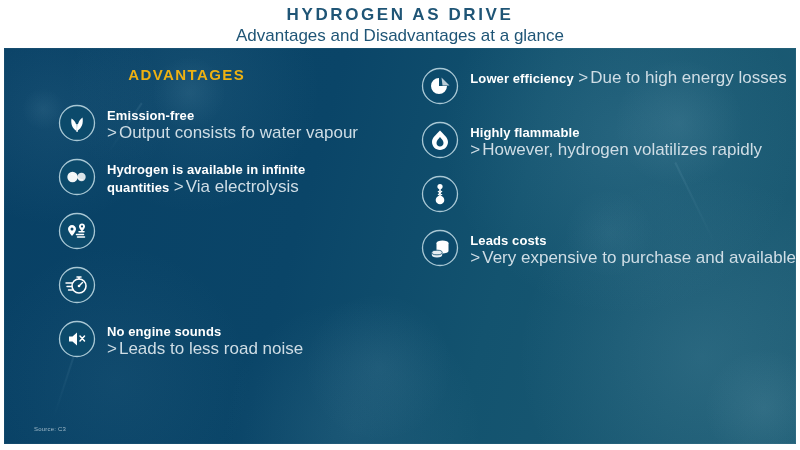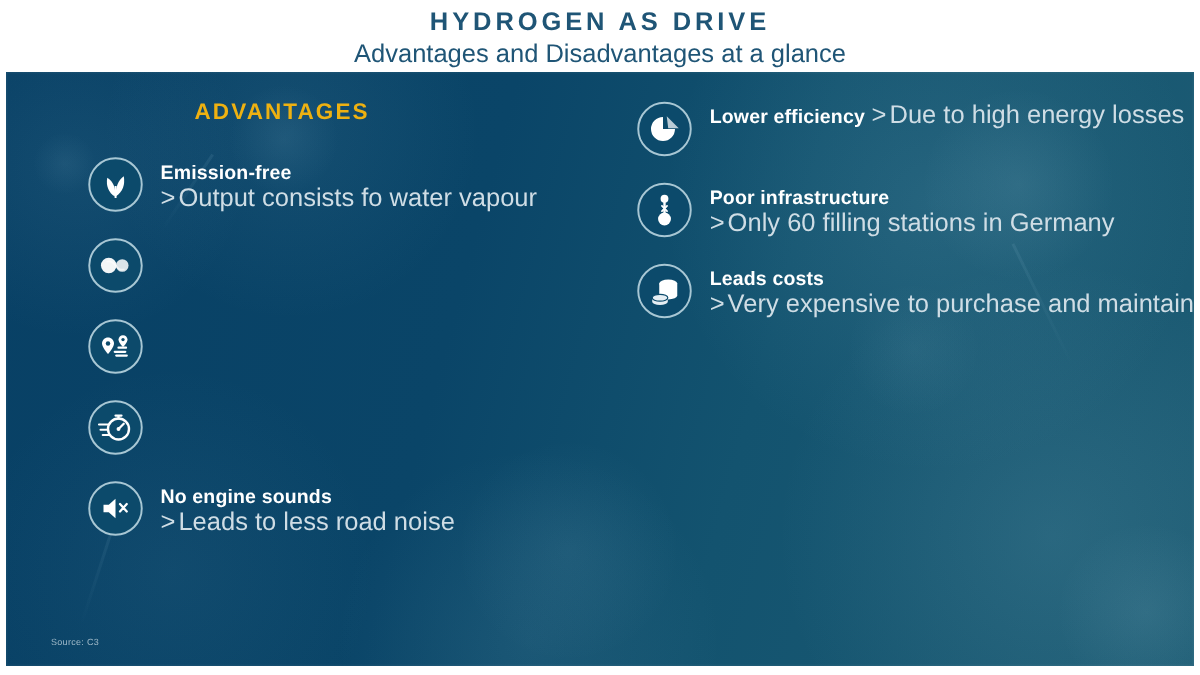--- a/index.html
+++ b/index.html
@@ -205,20 +205,24 @@
 
           <li class="item">
             <span class="icon-wrap">
               <svg viewBox="0 0 38 38">
                 <circle cx="19" cy="19" r="17.5" fill="#0c4a6b" stroke="#a8c7d4" stroke-width="1.3"></circle>
                 <circle cx="14.5" cy="19" r="5.2" fill="#ffffff" opacity="0.95"></circle>
                 <circle cx="23.5" cy="19" r="4.2" fill="#ffffff" opacity="0.85"></circle>
                 <path d="M13 16.5 C19 14.5 19 23.5 25 21.5" stroke="#ffffff" stroke-width="1.2" fill="none" opacity="0.6"></path>
               </svg>
             </span>
+            <span class="item-text">
+              <span class="item-title">Hydrogen is available in infinite quantities</span>
+              <span class="item-desc"><span class="chev">&gt;</span><span>Via electrolysis</span></span>
+            </span>
           </li>
 
           <li class="item">
             <span class="icon-wrap">
               <svg viewBox="0 0 38 38">
                 <circle cx="19" cy="19" r="17.5" fill="#0c4a6b" stroke="#a8c7d4" stroke-width="1.3"></circle>
                 <path d="M14 13 C16.2 13 18 14.8 18 17 C18 19.6 14 24 14 24 C14 24 10 19.6 10 17 C10 14.8 11.8 13 14 13 Z" fill="#ffffff"></path>
                 <circle cx="14" cy="17" r="1.5" fill="#0c4a6b"></circle>
                 <path d="M24 11.5 C25.7 11.5 27 12.8 27 14.4 C27 16.3 24 19.5 24 19.5 C24 19.5 21 16.3 21 14.4 C21 12.8 22.3 11.5 24 11.5 Z" fill="#ffffff"></path>
                 <circle cx="24" cy="14.4" r="1.1" fill="#0c4a6b"></circle>
@@ -269,51 +273,60 @@
                 <path d="M18 11 A8 8 0 1 0 26 19 L18 19 Z" fill="#ffffff"></path>
                 <path d="M20.5 10.5 L28.5 18.5 L21.5 18.5 Z" fill="#ffffff" opacity="0.72"></path>
               </svg>
             </span>
             <span class="item-text">
               <span class="item-title">Lower efficiency</span>
               <span class="item-desc"><span class="chev">&gt;</span><span>Due to high energy losses</span></span>
             </span>
           </li>
 
+          <li class="item">
+            <span class="icon-wrap">
+              <svg viewBox="0 0 38 38">
+                <circle cx="19" cy="19" r="17.5" fill="#0c4a6b" stroke="#a8c7d4" stroke-width="1.3"></circle>
+                <path d="M19 9.5 C23 14 27 16.5 27 21 C27 25.4 23.4 29 19 29 C14.6 29 11 25.4 11 21 C11 16.5 15 14 19 9.5 Z" fill="#ffffff"></path>
+                <path d="M19 16 C21 18.4 22.5 19.8 22.5 22 C22.5 24 20.9 25.6 19 25.6 C17.1 25.6 15.5 24 15.5 22 C15.5 19.8 17 18.4 19 16 Z" fill="#0c4a6b"></path>
+              </svg>
+            </span>
+            <span class="item-text">
+              <span class="item-title">Highly flammable</span>
+              <span class="item-desc"><span class="chev">&gt;</span><span>However, hydrogen volatilizes rapidly</span></span>
+            </span>
+          </li>
 
           <li class="item">
             <span class="icon-wrap">
               <svg viewBox="0 0 38 38">
                 <circle cx="19" cy="19" r="17.5" fill="#0c4a6b" stroke="#a8c7d4" stroke-width="1.3"></circle>
                 <circle cx="19" cy="11.5" r="2.6" fill="#ffffff"></circle>
                 <rect x="18.2" y="13.5" width="1.6" height="9" fill="#ffffff"></rect>
                 <circle cx="19" cy="25" r="4.3" fill="#ffffff"></circle>
                 <path d="M17.3 16.3 l3.4 3.4 M20.7 16.3 l-3.4 3.4" stroke="#ffffff" stroke-width="1.2" stroke-linecap="round"></path>
               </svg>
-            </span>
-            <span class="item-text">
-              <span class="item-title">Poor infrastructure</span>
-              <span class="item-desc"><span class="chev">&gt;</span><span>Only 60 filling stations in Germany</span></span>
             </span>
           </li>
 
           <li class="item">
             <span class="icon-wrap">
               <svg viewBox="0 0 38 38">
                 <circle cx="19" cy="19" r="17.5" fill="#0c4a6b" stroke="#a8c7d4" stroke-width="1.3"></circle>
                 <ellipse cx="21.5" cy="14" rx="6" ry="2.6" fill="#ffffff"></ellipse>
                 <path d="M15.5 14 v8 a6 2.6 0 0 0 12 0 v-8 Z" fill="#ffffff"></path>
                 <ellipse cx="16" cy="23.5" rx="5.2" ry="2.3" fill="#e6eef3"></ellipse>
                 <path d="M10.8 23.5 v2.6 a5.2 2.3 0 0 0 10.4 0 v-2.6 Z" fill="#e6eef3"></path>
                 <ellipse cx="16" cy="23.5" rx="5.2" ry="2.3" fill="none" stroke="#0c4a6b" stroke-width="0.8"></ellipse>
               </svg>
             </span>
             <span class="item-text">
               <span class="item-title">Leads costs</span>
-              <span class="item-desc"><span class="chev">&gt;</span><span>Very expensive to purchase and maintain</span></span>
+              <span class="item-desc"><span class="chev">&gt;</span><span>Very expensive to purchase and available</span></span>
             </span>
           </li>
 
         </ul>
       </div>
 
     </div>
 
     <div class="source">Source: C3</div>
   </div>

